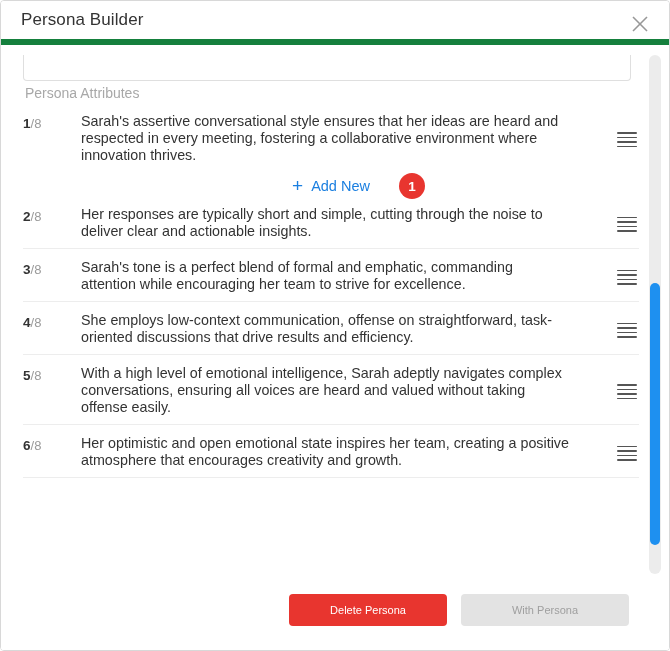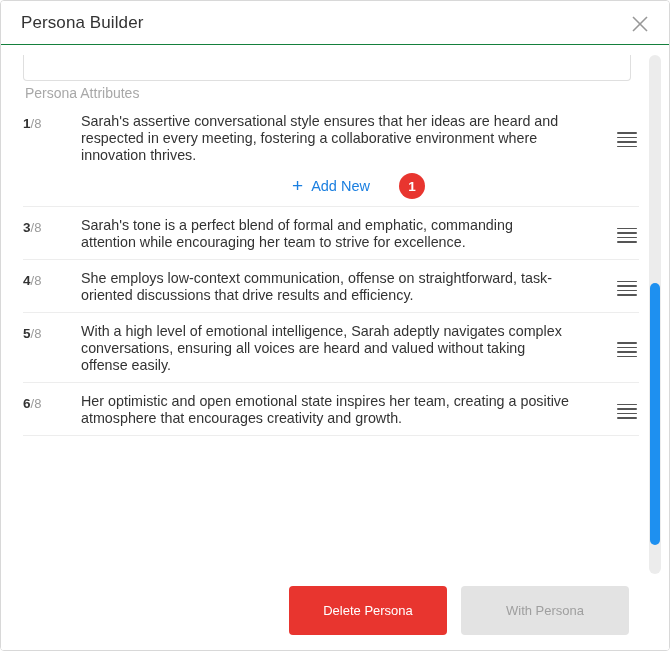--- a/index.html
+++ b/index.html
@@ -14,21 +14,21 @@
     width: 670px;
     height: 651px;
     background: #ffffff;
     border: 1px solid #d8d8d8;
     border-radius: 4px;
     overflow: hidden;
   }
   .titlebar {
     position: relative;
     height: 44px;
-    border-bottom: 1px solid #15803d;
+    border-bottom: 6px solid #15803d;
     display: flex;
     align-items: center;
     padding: 0 20px;
     background: #ffffff;
   }
   .title {
     font-size: 17px;
     color: #333333;
     font-weight: 400;
     letter-spacing: 0.1px;
@@ -202,22 +202,22 @@
     display: flex;
     align-items: center;
     justify-content: flex-end;
     gap: 14px;
     padding: 0 40px 18px 0;
     background: #ffffff;
   }
   .btn {
     border: none;
     border-radius: 4px;
-    font-size: 13px;
-    height: 49px;
+    font-size: 11px;
+    height: 32px;
     padding: 0 18px;
     cursor: pointer;
     font-family: "Liberation Sans", sans-serif;
   }
   .btn-danger {
     background: #e8352f;
     color: #ffffff;
     min-width: 158px;
   }
   .btn-disabled {
@@ -264,20 +264,32 @@
       </div>
 
       <div class="addnew-wrap">
         <div class="addnew">
           <span class="plus">+</span>
           <span>Add New</span>
         </div>
         <div class="badge">1</div>
       </div>
 
+      <div class="attr-row">
+        <div class="attr-index">
+          <b>2</b><span>/8</span>
+        </div>
+        <div class="attr-text">Her responses are typically short and simple, cutting through the noise to deliver clear and actionable insights.</div>
+        <div class="drag-handle">
+            <i></i>
+            <i></i>
+            <i></i>
+            <i></i>
+          </div>
+      </div>
       <div class="divider"></div>
 
       <div class="attr-row">
         <div class="attr-index">
           <b>3</b><span>/8</span>
         </div>
         <div class="attr-text">Sarah's tone is a perfect blend of formal and emphatic, commanding attention while encouraging her team to strive for excellence.</div>
         <div class="drag-handle">
             <i></i>
             <i></i>

